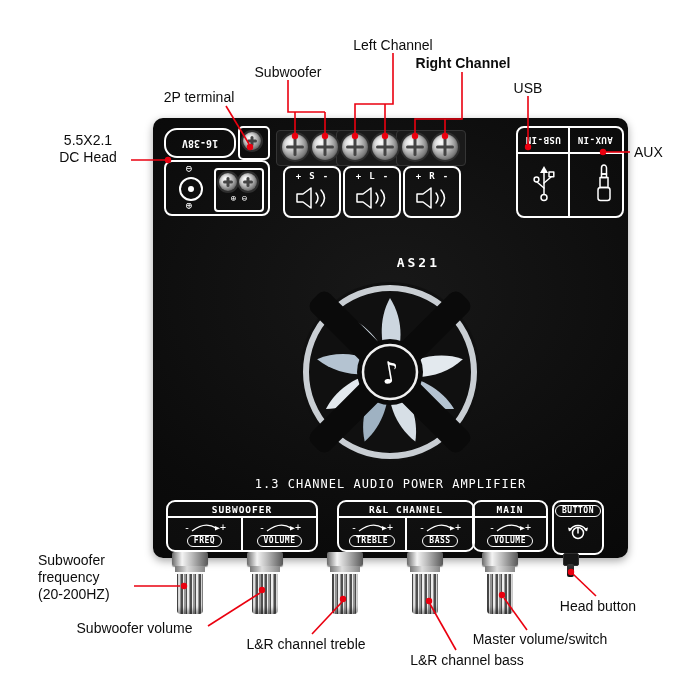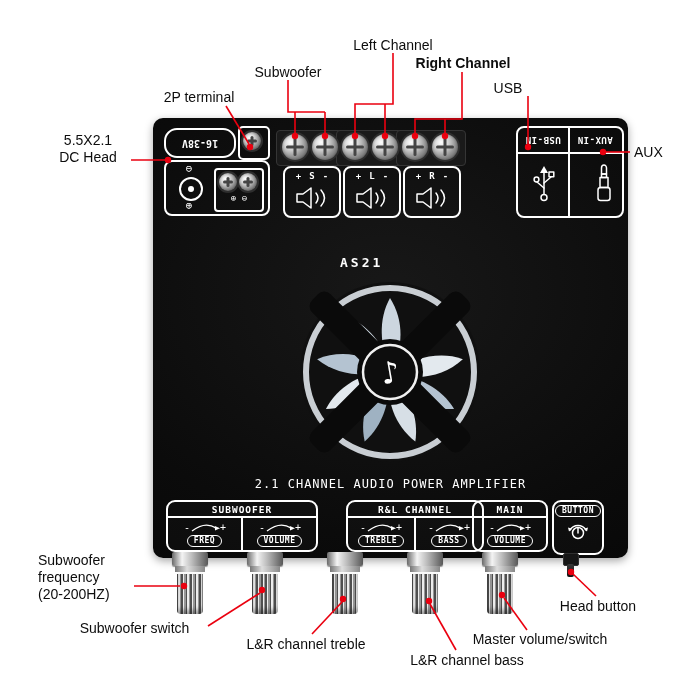--- a/index.html
+++ b/index.html
@@ -136,21 +136,21 @@
       <circle class="wht" cx="13" cy="33.5" r="3"></circle>
     </svg>
     <svg class="abs" style="left:78px;top:36px;" width="16" height="40" viewBox="0 0 16 40">
       <path class="wht" d="M5.5 4 a2.5 3 0 0 1 5 0 v6 h-5 z"></path>
       <rect class="wht" x="5.5" y="10" width="5" height="3.5"></rect>
       <rect class="wht" x="4" y="13.5" width="8" height="10"></rect>
       <rect class="wht" x="2" y="23.5" width="12" height="13" rx="2.5"></rect>
     </svg>
   </div>
 
-  <div class="abs silk" style="left:340px;top:255px;width:100px;text-align:left;font-size:13px;font-weight:bold;letter-spacing:3px;">AS21</div>
+  <div class="abs silk" style="left:340px;top:255px;width:100px;text-align:right;font-size:13px;font-weight:bold;letter-spacing:3px;">AS21</div>
 
   <svg class="abs" style="left:298px;top:280px;" width="184" height="184" viewBox="0 0 184 184">
     <circle cx="92" cy="92" r="90" fill="#101010"></circle>
     <circle cx="92" cy="92" r="84" fill="none" stroke="#c9ced3" stroke-width="6"></circle>
     <g>
       <path d="M92 18 C 106 40 106 68 92 92 C 82 64 80 40 92 18 Z" fill="#ccd6df"></path>
       <path d="M92 18 C 106 40 106 68 92 92 C 82 64 80 40 92 18 Z" fill="#9fb2c2" transform="rotate(40 92 92)"></path>
       <path d="M92 18 C 106 40 106 68 92 92 C 82 64 80 40 92 18 Z" fill="#e3e9ee" transform="rotate(80 92 92)"></path>
       <path d="M92 18 C 106 40 106 68 92 92 C 82 64 80 40 92 18 Z" fill="#b4c3d1" transform="rotate(120 92 92)"></path>
       <path d="M92 18 C 106 40 106 68 92 92 C 82 64 80 40 92 18 Z" fill="#d7dfe6" transform="rotate(160 92 92)"></path>
@@ -167,21 +167,21 @@
       <g transform="rotate(135 92 92)">
         <rect x="79" y="-14" width="26" height="108" rx="9" fill="#0a0a0a"></rect>
         <rect x="79" y="90" width="26" height="108" rx="9" fill="#0a0a0a"></rect>
       </g>
     </g>
     <circle cx="92" cy="92" r="33" fill="#0a0a0a"></circle>
     <circle cx="92" cy="92" r="27" fill="#0d0d0d" stroke="#f0f0f0" stroke-width="2.5"></circle>
     <text x="92" y="103" font-size="30" fill="#ffffff" text-anchor="middle" transform="rotate(-10 92 92)" font-family="DejaVu Sans, sans-serif">♪</text>
   </svg>
 
-  <div class="abs silk" style="left:173px;top:477px;width:435px;text-align:center;font-size:12px;letter-spacing:1px;">2.1 CHANNEL AUDIO POWER AMPLIFIER</div>
+  <div class="abs silk" style="left:173px;top:477px;width:435px;text-align:center;font-size:12px;letter-spacing:1px;">1.3 CHANNEL AUDIO POWER AMPLIFIER</div>
 
   <div class="ctl" style="left:166px;top:500px;width:148px;height:48px;">
     <div class="ctl-title">SUBWOOFER</div>
     <div class="ctl-cells">
       <div class="cell">
         <svg width="46" height="14" viewBox="0 0 46 14">
           <text x="2" y="11" font-size="10" fill="#fff" font-family="DejaVu Sans Mono, monospace">-</text>
           <path d="M10 11 Q 23 1 34 8" stroke="#fff" stroke-width="1.3" fill="none"></path>
           <path d="M33 10.5 l5 -2.2 -5.2 -2.2 z" fill="#fff"></path>
           <text x="38" y="11" font-size="10" fill="#fff" font-family="DejaVu Sans Mono, monospace">+</text>
@@ -193,21 +193,21 @@
           <text x="2" y="11" font-size="10" fill="#fff" font-family="DejaVu Sans Mono, monospace">-</text>
           <path d="M10 11 Q 23 1 34 8" stroke="#fff" stroke-width="1.3" fill="none"></path>
           <path d="M33 10.5 l5 -2.2 -5.2 -2.2 z" fill="#fff"></path>
           <text x="38" y="11" font-size="10" fill="#fff" font-family="DejaVu Sans Mono, monospace">+</text>
         </svg>
         <div class="cell-label">VOLUME</div>
       </div>
     </div>
   </div>
 
-  <div class="ctl" style="left:346px;top:500px;width:134px;height:48px;">
+  <div class="ctl" style="left:337px;top:500px;width:134px;height:48px;">
     <div class="ctl-title">R&amp;L CHANNEL</div>
     <div class="ctl-cells">
       <div class="cell">
         <svg width="46" height="14" viewBox="0 0 46 14">
           <text x="2" y="11" font-size="10" fill="#fff" font-family="DejaVu Sans Mono, monospace">-</text>
           <path d="M10 11 Q 23 1 34 8" stroke="#fff" stroke-width="1.3" fill="none"></path>
           <path d="M33 10.5 l5 -2.2 -5.2 -2.2 z" fill="#fff"></path>
           <text x="38" y="11" font-size="10" fill="#fff" font-family="DejaVu Sans Mono, monospace">+</text>
         </svg>
         <div class="cell-label">TREBLE</div>
@@ -307,31 +307,31 @@
     <circle class="dot" cx="429" cy="601" r="3.2"></circle>
     <path class="cline" d="M527 630 L504 598"></path>
     <circle class="dot" cx="502" cy="595" r="3.2"></circle>
     <path class="cline" d="M596 596 L573 574"></path>
     <circle class="dot" cx="571" cy="572" r="3.2"></circle>
   </svg>
 
   <div class="ann" style="left:323px;top:37px;width:140px;">Left Channel</div>
   <div class="ann" style="left:228px;top:64px;width:120px;">Subwoofer</div>
   <div class="ann" style="left:393px;top:55px;width:140px;font-weight:bold;">Right Channel</div>
-  <div class="ann" style="left:478px;top:80px;width:60px;">USB</div>
+  <div class="ann" style="left:498px;top:80px;width:60px;">USB</div>
   <div class="ann" style="left:139px;top:89px;width:120px;">2P terminal</div>
   <div class="ann" style="left:38px;top:132px;width:100px;">
     <div>5.5X2.1</div>
     <div>DC Head</div>
   </div>
   <div class="ann" style="left:634px;top:144px;width:60px;text-align:left;">AUX</div>
   <div class="ann" style="left:38px;top:552px;width:110px;text-align:left;">
     <div>Subwoofer</div>
     <div>frequency</div>
     <div>(20-200HZ)</div>
   </div>
-  <div class="ann" style="left:52px;top:620px;width:165px;">Subwoofer switch</div>
+  <div class="ann" style="left:52px;top:620px;width:165px;">Subwoofer volume</div>
   <div class="ann" style="left:226px;top:636px;width:160px;">L&amp;R channel treble</div>
   <div class="ann" style="left:386px;top:652px;width:162px;">L&amp;R channel bass</div>
   <div class="ann" style="left:456px;top:631px;width:168px;">Master volume/switch</div>
   <div class="ann" style="left:548px;top:598px;width:100px;">Head button</div>
 
 </div>
 
 </body></html>

